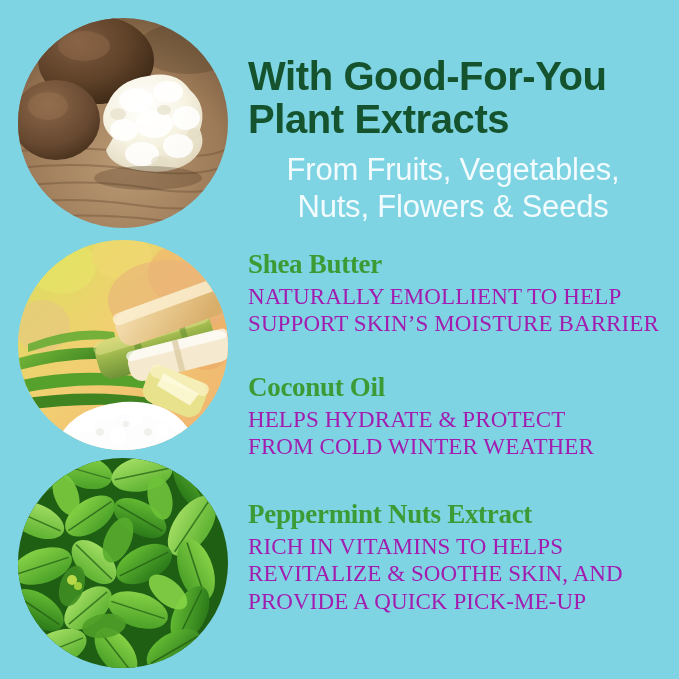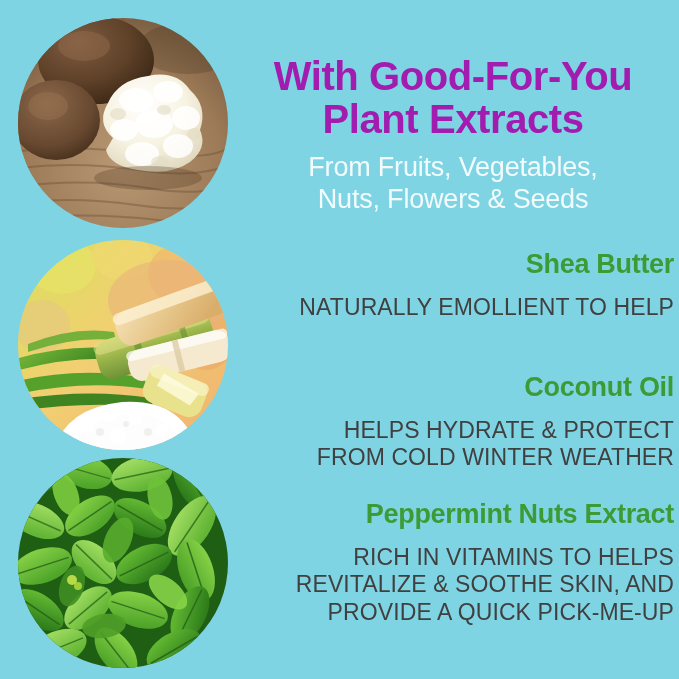--- a/index.html
+++ b/index.html
@@ -42,60 +42,61 @@
     top: 0;
     width: 410px;
     height: 679px;
   }
 
   .headline {
     position: absolute;
     top: 55px;
     left: 0;
     width: 410px;
-    text-align: center;
-    color: #a21caf;
+    text-align: left;
+    color: #14532d;
     font-size: 40px;
     font-weight: bold;
     line-height: 1.08;
     letter-spacing: -0.4px;
   }
   .subheadline {
     position: absolute;
     top: 152px;
     left: 0;
     width: 410px;
     text-align: center;
     color: #f2fbfd;
-    font-size: 27px;
+    font-size: 31px;
     font-weight: normal;
     line-height: 1.18;
     letter-spacing: -0.2px;
   }
 
   .block {
     position: absolute;
-    left: 16px;
+    left: 0;
     width: 410px;
-    text-align: right;
+    text-align: left;
+    font-family: Liberation Serif, serif;
   }
   #block-shea { top: 250px; }
   #block-coco { top: 373px; }
   #block-mint { top: 500px; }
 
   .block-title {
     color: #3c9b35;
     font-size: 27px;
     font-weight: bold;
     line-height: 1.1;
     letter-spacing: -0.3px;
   }
   .block-body {
-    margin-top: 14px;
-    color: #404040;
+    margin-top: 3px;
+    color: #a21caf;
     font-size: 23px;
     font-weight: normal;
     line-height: 1.2;
     letter-spacing: 0.1px;
   }
   .block-body div { white-space: nowrap; }
 </style>
 </head>
 <body>
 
@@ -368,20 +369,21 @@
 
     <div class="subheadline">
       <div>From Fruits, Vegetables,</div>
       <div>Nuts, Flowers &amp; Seeds</div>
     </div>
 
     <div class="block" id="block-shea">
       <div class="block-title">Shea Butter</div>
       <div class="block-body">
         <div>NATURALLY EMOLLIENT TO HELP</div>
+        <div>SUPPORT SKIN’S MOISTURE BARRIER</div>
       </div>
     </div>
 
     <div class="block" id="block-coco">
       <div class="block-title">Coconut Oil</div>
       <div class="block-body">
         <div>HELPS HYDRATE &amp; PROTECT</div>
         <div>FROM COLD WINTER WEATHER</div>
       </div>
     </div>

